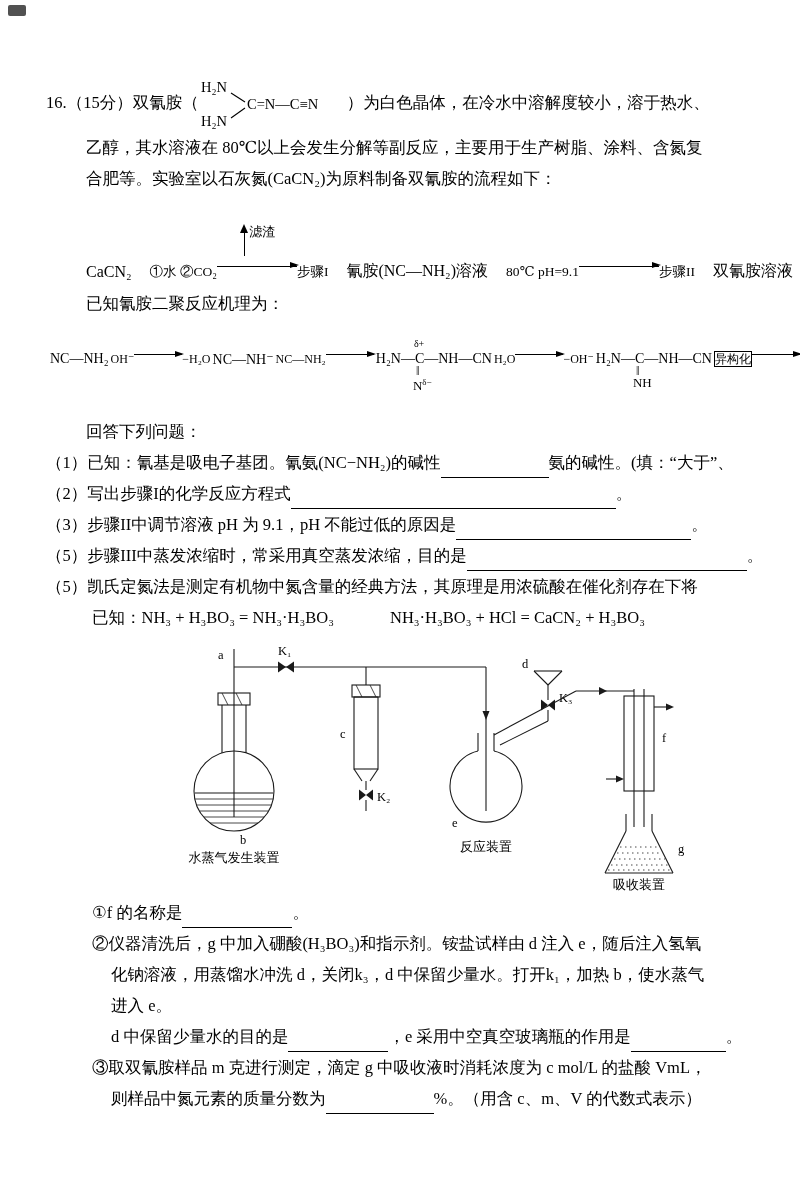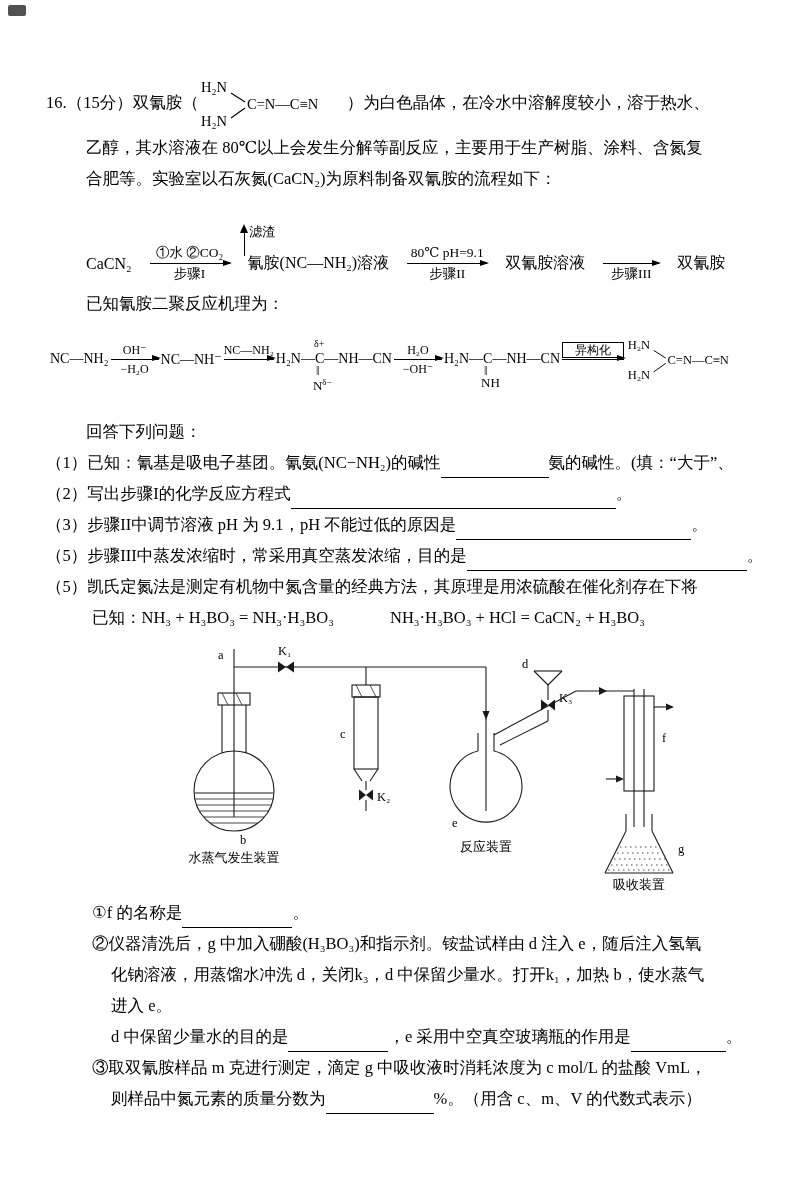--- a/index.html
+++ b/index.html
@@ -11,29 +11,29 @@
   .ind2{padding-left:46px}
   .ind3{padding-left:65px}
   .blank{display:inline-block;border-bottom:1.2px solid #000;height:1.05em;vertical-align:bottom;}
   
   .corner-mark{position:absolute;left:8px;top:5px;width:18px;height:11px;background:#333;border-radius:2px;opacity:.85;}
   
   .q16-line1{display:flex;align-items:center;height:58px;font-size:16.5px;white-space:nowrap;}
   .struct line{stroke:#000;stroke-width:1.1;}
   .struct text{font-size:14.5px;fill:#000;}
   
-  .rarrow{display:inline-flex;flex-direction:column;align-items:center;margin:0 2px;}
+  .rarrow{display:inline-flex;flex-direction:row;align-items:flex-end;margin:0 2px;}
   .rarrow .atop,.rarrow .abot{font-size:13.5px;line-height:16px;min-height:16px;white-space:nowrap;}
   .rarrow .aline{position:relative;align-self:stretch;height:0;border-top:1.3px solid #000;min-width:80px;margin:2px 0;}
   .rarrow .aline::after{content:"";position:absolute;right:-2px;top:-4.4px;width:0;height:0;
       border-left:9px solid #000;border-top:3.8px solid transparent;border-bottom:3.8px solid transparent;}
   .rarrow.f.short .aline{min-width:56px}
   .rarrow.m .aline{min-width:48px}
   .rarrow.m .atop,.rarrow.m .abot{font-size:12px;line-height:14px;min-height:14px;}
-  .boxed{border:1.2px solid #000;padding:0 12px;}
+  .boxed{border:1.2px solid #000;padding:0 0;}
   
   .flow{position:relative;height:90px;margin:4px 0 0 40px;}
   .flow-row{position:absolute;left:0;bottom:6px;display:flex;align-items:center;gap:16px;font-size:16px;}
   .ftext{white-space:nowrap;}
   .flow-branch{position:absolute;left:158px;bottom:32px;display:flex;align-items:flex-start;}
   .varrow{width:1.2px;height:24px;background:#000;position:relative;margin-top:3px;}
   .varrow::before{content:"";position:absolute;top:-8px;left:-3.6px;
       border-bottom:9px solid #000;border-left:4px solid transparent;border-right:4px solid transparent;}
   .vlabel{font-size:13px;margin:-6px 0 0 4px;}
   

